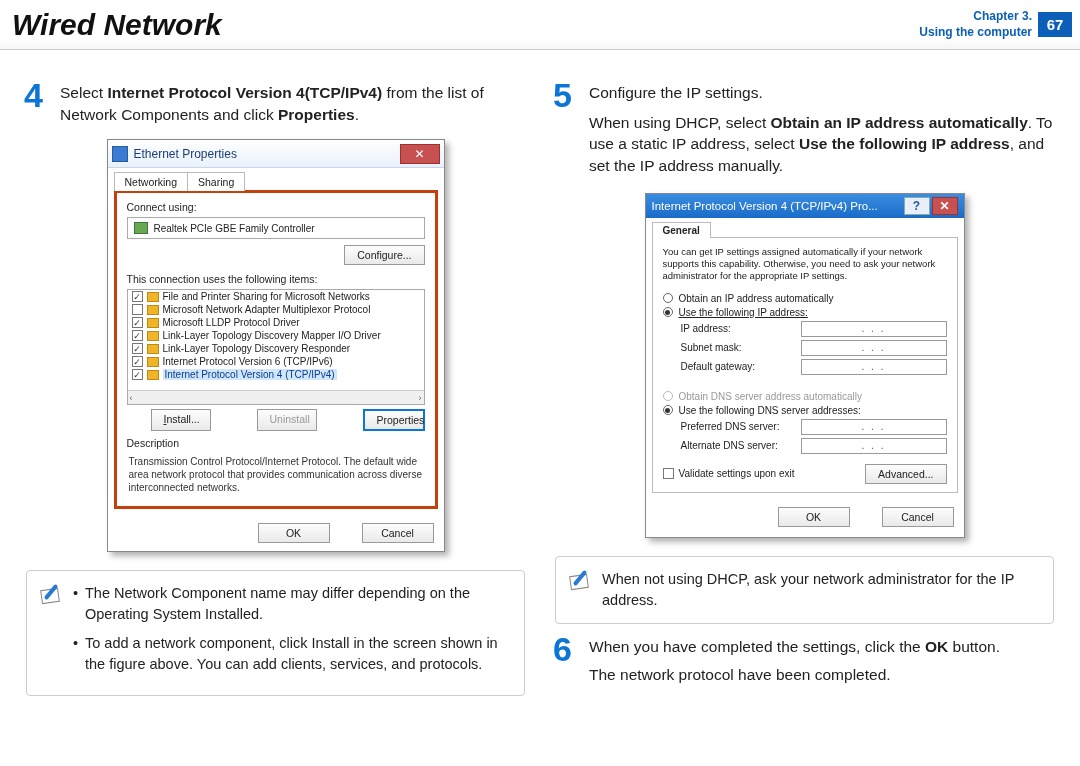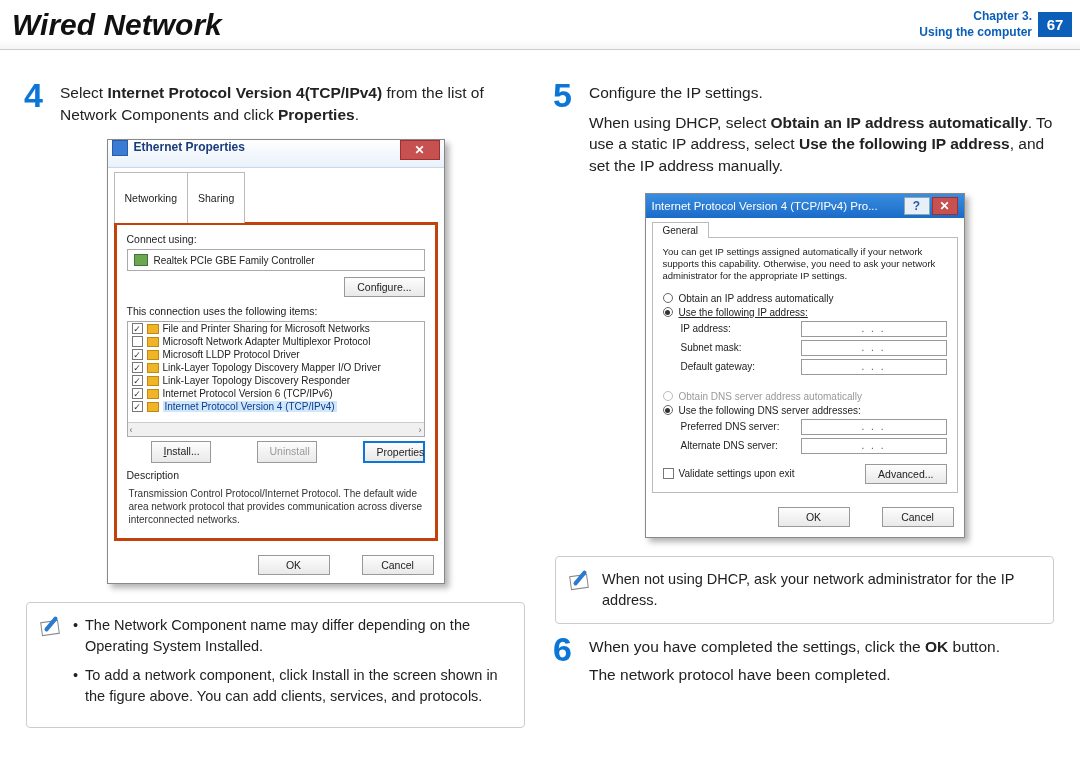--- a/index.html
+++ b/index.html
@@ -75,43 +75,42 @@
     box-shadow: 4px 4px 6px rgba(0,0,0,0.3);
     font-size: 10px;
     font-family: "Segoe UI", Tahoma, sans-serif;
     background: #fff;
   }
   .dlg-title {
     background: linear-gradient(to bottom, #fff, #e8f1fb);
     border-bottom: 1px solid #c8d6e8;
     height: 28px;
     display: flex;
-    align-items: flex-start;
+    align-items: center;
     padding: 0 4px;
     color: #1a3d7a;
     font-size: 12px;
-    font-weight: bold;
   }
   .dlg-title-icon {
     width: 16px; height: 16px; margin-right: 6px;
     background: #3a7bd5;
     border: 1px solid #2a5aa0;
   }
   .dlg-close {
     margin-left: auto;
     width: 40px; height: 20px;
     background: #c75050;
     color: #fff;
     display: flex; align-items: center; justify-content: center;
     font-size: 12px;
     border: 1px solid #a03030;
   }
   .tabs { display: flex; padding: 4px 6px 0 6px; background: #fff; }
   .tab {
-    padding: 19px 10px;
+    padding: 3px 10px;
     font-size: 10.5px;
     border: 1px solid #bbb;
     border-bottom: none;
     background: #fff;
     margin-right: -1px;
   }
   .tab.active { background: #fff; position: relative; z-index: 2; }
   .tab-body {
     margin: 0 6px 6px 6px;
     border: 3px solid #c2410c;
@@ -212,21 +211,21 @@
     background: linear-gradient(to bottom, #3a8de0, #1a6bc8);
     color: #fff;
     height: 24px;
     display: flex; align-items: center;
     padding: 0 6px;
     font-size: 11.5px;
   }
   .ip-title-btns { margin-left:auto; display:flex; gap:2px;}
   .ip-title-btn { width:26px; height:18px; background:#e8eff8; border:1px solid #8aa; color:#2a5aa0; display:flex;align-items:center;justify-content:center; font-weight:700; font-size:12px;}
   .ip-title-btn.close { background:#c75050; color:#fff; border-color:#a03030;}
-  .ip-tabs { padding: 4px 6px 0 6px; }
+  .ip-tabs { padding: 4px 6px 0 6px; font-weight: bold; }
   .ip-tab { display:inline-block; border:1px solid #bbb; border-bottom:none; padding:2px 10px; font-size:10px; background:#fff;}
   .ip-body { margin:-1px 6px 6px 6px; border:1px solid #bbb; padding:8px 10px; }
   .ip-intro { font-size: 9.5px; line-height:1.3; margin-bottom:10px; }
   .radio-row { display:flex; align-items:center; gap:6px; margin:3px 0; font-size:10px;}
   .radio { width:10px; height:10px; border:1px solid #666; border-radius:50%; display:inline-flex; align-items:center; justify-content:center; flex-shrink:0;}
   .radio.sel::after { content:''; width:5px; height:5px; background:#333; border-radius:50%;}
   .radio.dis { border-color:#bbb; }
   .radio-row.dis { color:#999; }
   .ip-field-row { display:flex; align-items:center; margin:3px 0 3px 18px; font-size:10px;}
   .ip-field-row label { flex: 0 0 120px; }

